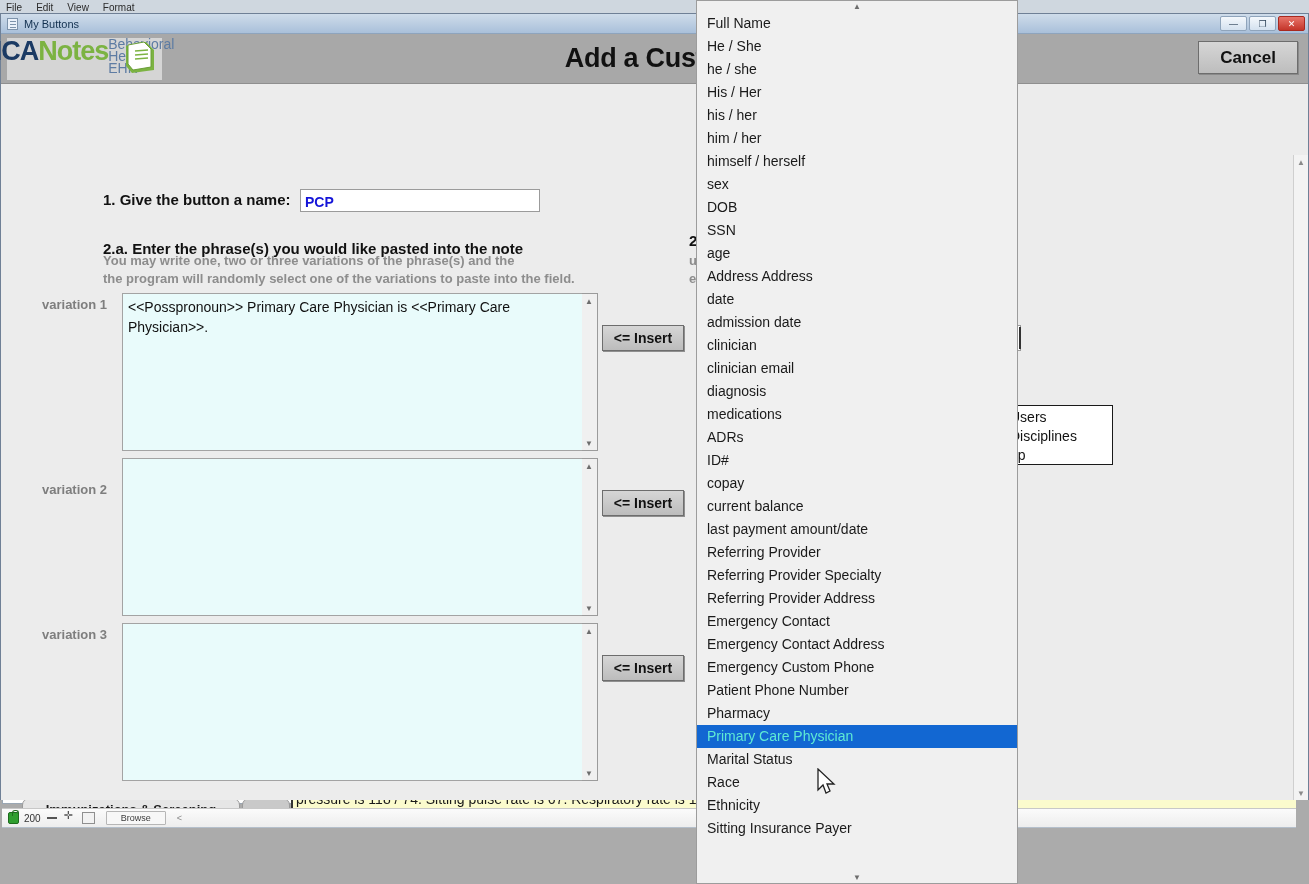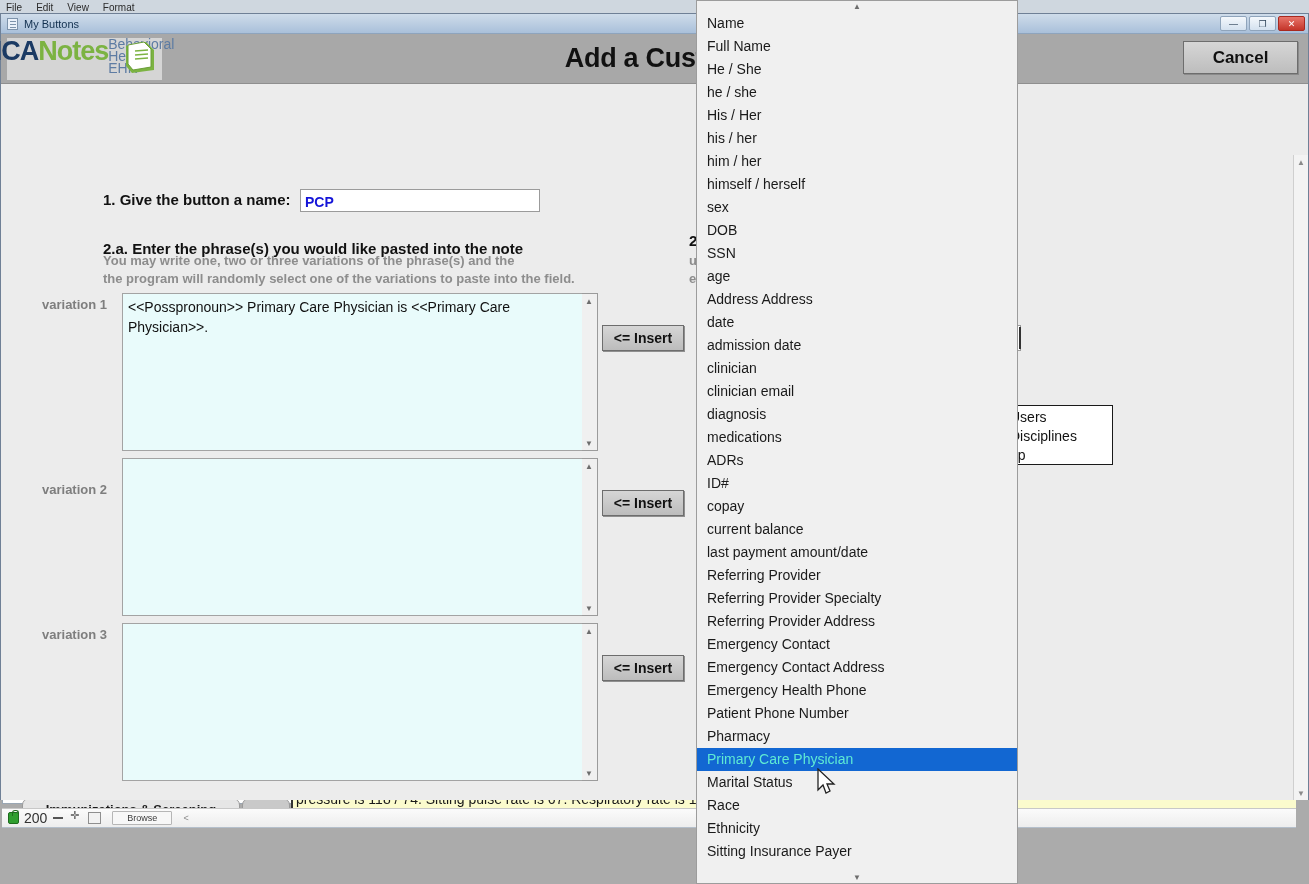--- a/index.html
+++ b/index.html
@@ -29,21 +29,21 @@
   }
   .fm-lock {
     width: 11px; height: 12px; background: #2f9e2f;
     border: 1px solid #1d6b1d; border-radius: 2px; position: relative;
   }
   .fm-lock::before {
     content: ""; position: absolute; left: 3px; top: -3px;
     width: 5px; height: 5px; border: 1.5px solid #1d6b1d;
     border-bottom: none; border-radius: 3px 3px 0 0;
   }
-  .fm-zoom { font-size: 14px; color: #333; }
+  .fm-zoom { font-size: 10px; color: #333; }
   .fm-ico {
     width: 13px; height: 12px; border: 1px solid #8f8f8f;
     background: #f2f2f2; display: inline-block;
   }
   .fm-ico.minus { border: none; background: none; position: relative; }
   .fm-ico.minus::after{ content:""; position:absolute; left:1px; top:5px; width:10px;height:2px;background:#555;}
   .fm-ico.plus { border: none; background: none; position: relative; }
   .fm-ico.plus::after{ content:"✛"; position:absolute; left:0px; top:-3px; font-size:11px; color:#555;}
   .fm-browse {
     margin-left: 6px; border: 1px solid #b6b6b6; background: #f7f7f7;
@@ -128,21 +128,21 @@
   .logo .doc {
     position: absolute; right: 4px; top: 2px; width: 36px; height: 34px;
   }
   .hdr-title {
     position: absolute; left: 0; right: 0; text-align: center;
     font-size: 27px; font-weight: bold; color: #111;
     letter-spacing: -0.3px;
   }
   .cancel-btn {
     position: absolute; right: 10px; top: 7px;
-    width: 115px; height: 33px;
+    width: 100px; height: 33px;
     background: linear-gradient(#d6d6d6,#bdbdbd);
     border: 1px solid #6d6d6d; box-shadow: 1px 1px 0 #8a8a8a;
     font-size: 17px; font-weight: bold; color: #111;
     display: flex; align-items: center; justify-content: center;
     cursor: pointer;
   }
 
   .body-area {
     position: relative; width: 100%; height: 716px; background: #ececec;
     overflow: hidden;
@@ -382,21 +382,20 @@
         <span class="sb-arr" style="top:0;">▲</span>
         <span class="sb-arr" style="bottom:0;">▼</span>
       </div>
 
     </div>
   </div>
 
   <div class="dropdown">
     <div class="dd-scrollarrow">▲</div>
     <div id="dd-list">
-        <div class="dd-item">Name</div>
         <div class="dd-item">Full Name</div>
         <div class="dd-item">He / She</div>
         <div class="dd-item">he / she</div>
         <div class="dd-item">His / Her</div>
         <div class="dd-item">his / her</div>
         <div class="dd-item">him / her</div>
         <div class="dd-item">himself / herself</div>
         <div class="dd-item">sex</div>
         <div class="dd-item">DOB</div>
         <div class="dd-item">SSN</div>
@@ -411,21 +410,21 @@
         <div class="dd-item">ADRs</div>
         <div class="dd-item">ID#</div>
         <div class="dd-item">copay</div>
         <div class="dd-item">current balance</div>
         <div class="dd-item">last payment amount/date</div>
         <div class="dd-item">Referring Provider</div>
         <div class="dd-item">Referring Provider Specialty</div>
         <div class="dd-item">Referring Provider Address</div>
         <div class="dd-item">Emergency Contact</div>
         <div class="dd-item">Emergency Contact Address</div>
-        <div class="dd-item">Emergency Health Phone</div>
+        <div class="dd-item">Emergency Custom Phone</div>
         <div class="dd-item">Patient Phone Number</div>
         <div class="dd-item">Pharmacy</div>
         <div class="dd-item selected">Primary Care Physician</div>
         <div class="dd-item">Marital Status</div>
         <div class="dd-item">Race</div>
         <div class="dd-item">Ethnicity</div>
         <div class="dd-item">Sitting Insurance Payer</div>
       </div>
     <div class="dd-scrollarrow" style="position:absolute;bottom:0;left:0;right:0;">▼</div>
   </div>

